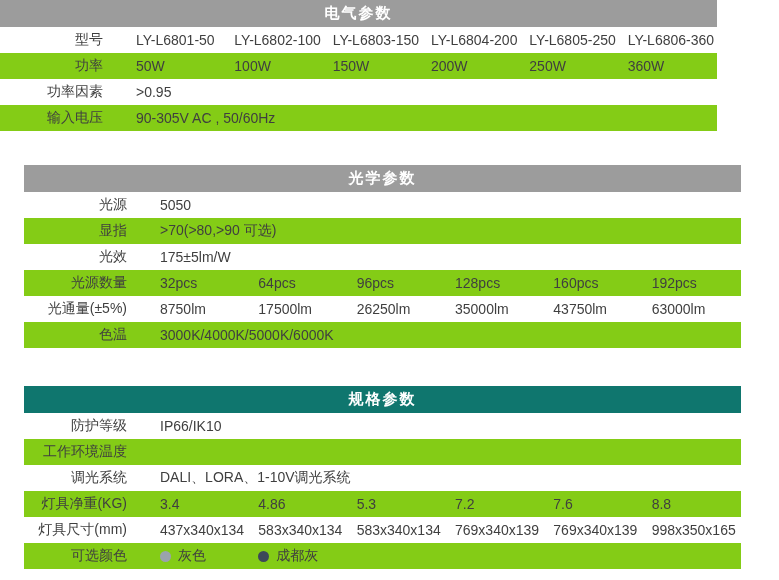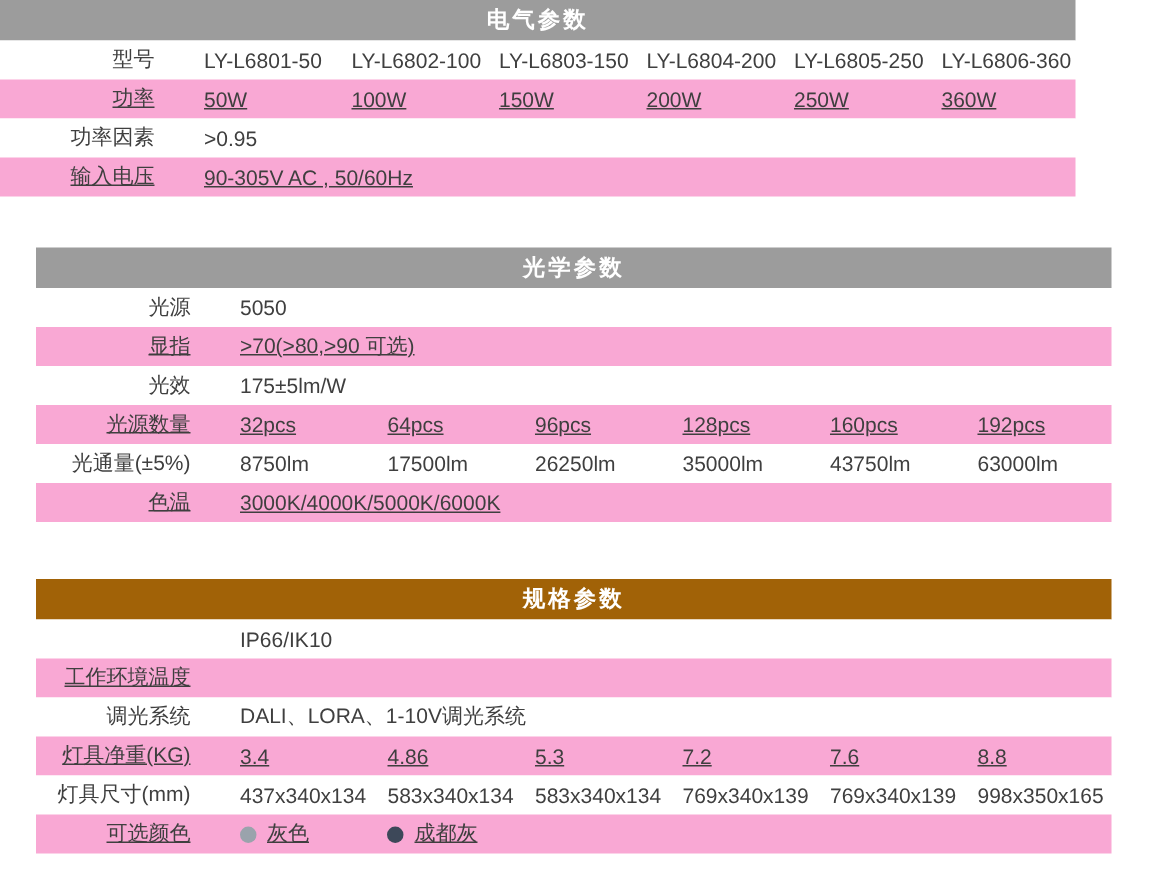--- a/index.html
+++ b/index.html
@@ -37,22 +37,21 @@
   .table-row {
     display: grid;
     grid-template-columns: 127px repeat(6, 1fr);
     height: 26px;
     align-items: center;
     font-size: 14px;
     color: #3f3f3f;
     background: #ffffff;
   }
   .table-row.stripe {
-    background: #f9a8d4;
-    text-decoration: underline;
+    background: #84cc16;
   }
   .cell-label {
     text-align: right;
     padding-right: 24px;
     white-space: nowrap;
   }
   .cell-value {
     padding-left: 9px;
     white-space: nowrap;
     overflow: visible;
@@ -137,22 +136,23 @@
         <div class="cell-value">35000lm</div>
         <div class="cell-value">43750lm</div>
         <div class="cell-value">63000lm</div>
       </div>
       <div class="table-row stripe">
         <div class="cell-label">色温</div>
         <div class="cell-value cell-span">3000K/4000K/5000K/6000K</div>
       </div>
     </div>
     <div class="spec-table">
-      <div class="table-header" style="background: #a16207; color: rgb(255, 255, 255);">规格参数</div>
+      <div class="table-header" style="background: #0f766e; color: rgb(255, 255, 255);">规格参数</div>
       <div class="table-row">
+        <div class="cell-label">防护等级</div>
         <div class="cell-value cell-span">IP66/IK10</div>
       </div>
       <div class="table-row stripe">
         <div class="cell-label">工作环境温度</div>
       </div>
       <div class="table-row">
         <div class="cell-label">调光系统</div>
         <div class="cell-value cell-span">DALI、LORA、1-10V调光系统</div>
       </div>
       <div class="table-row stripe">

